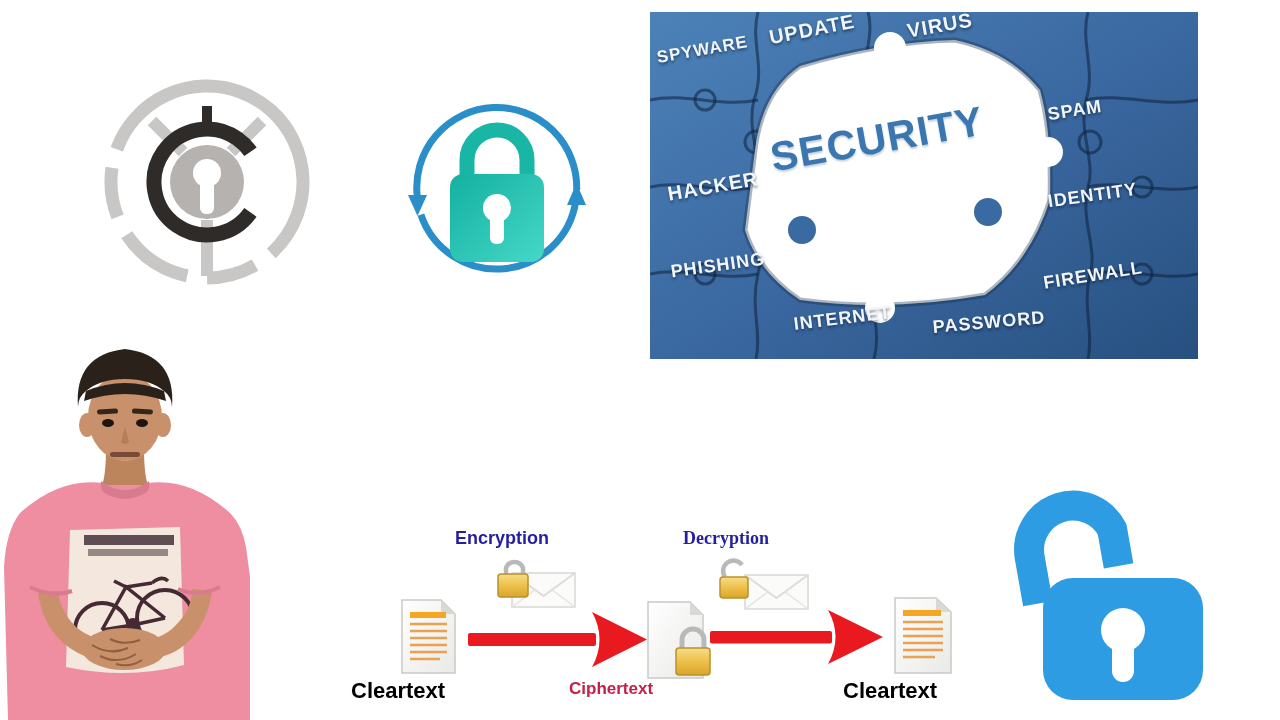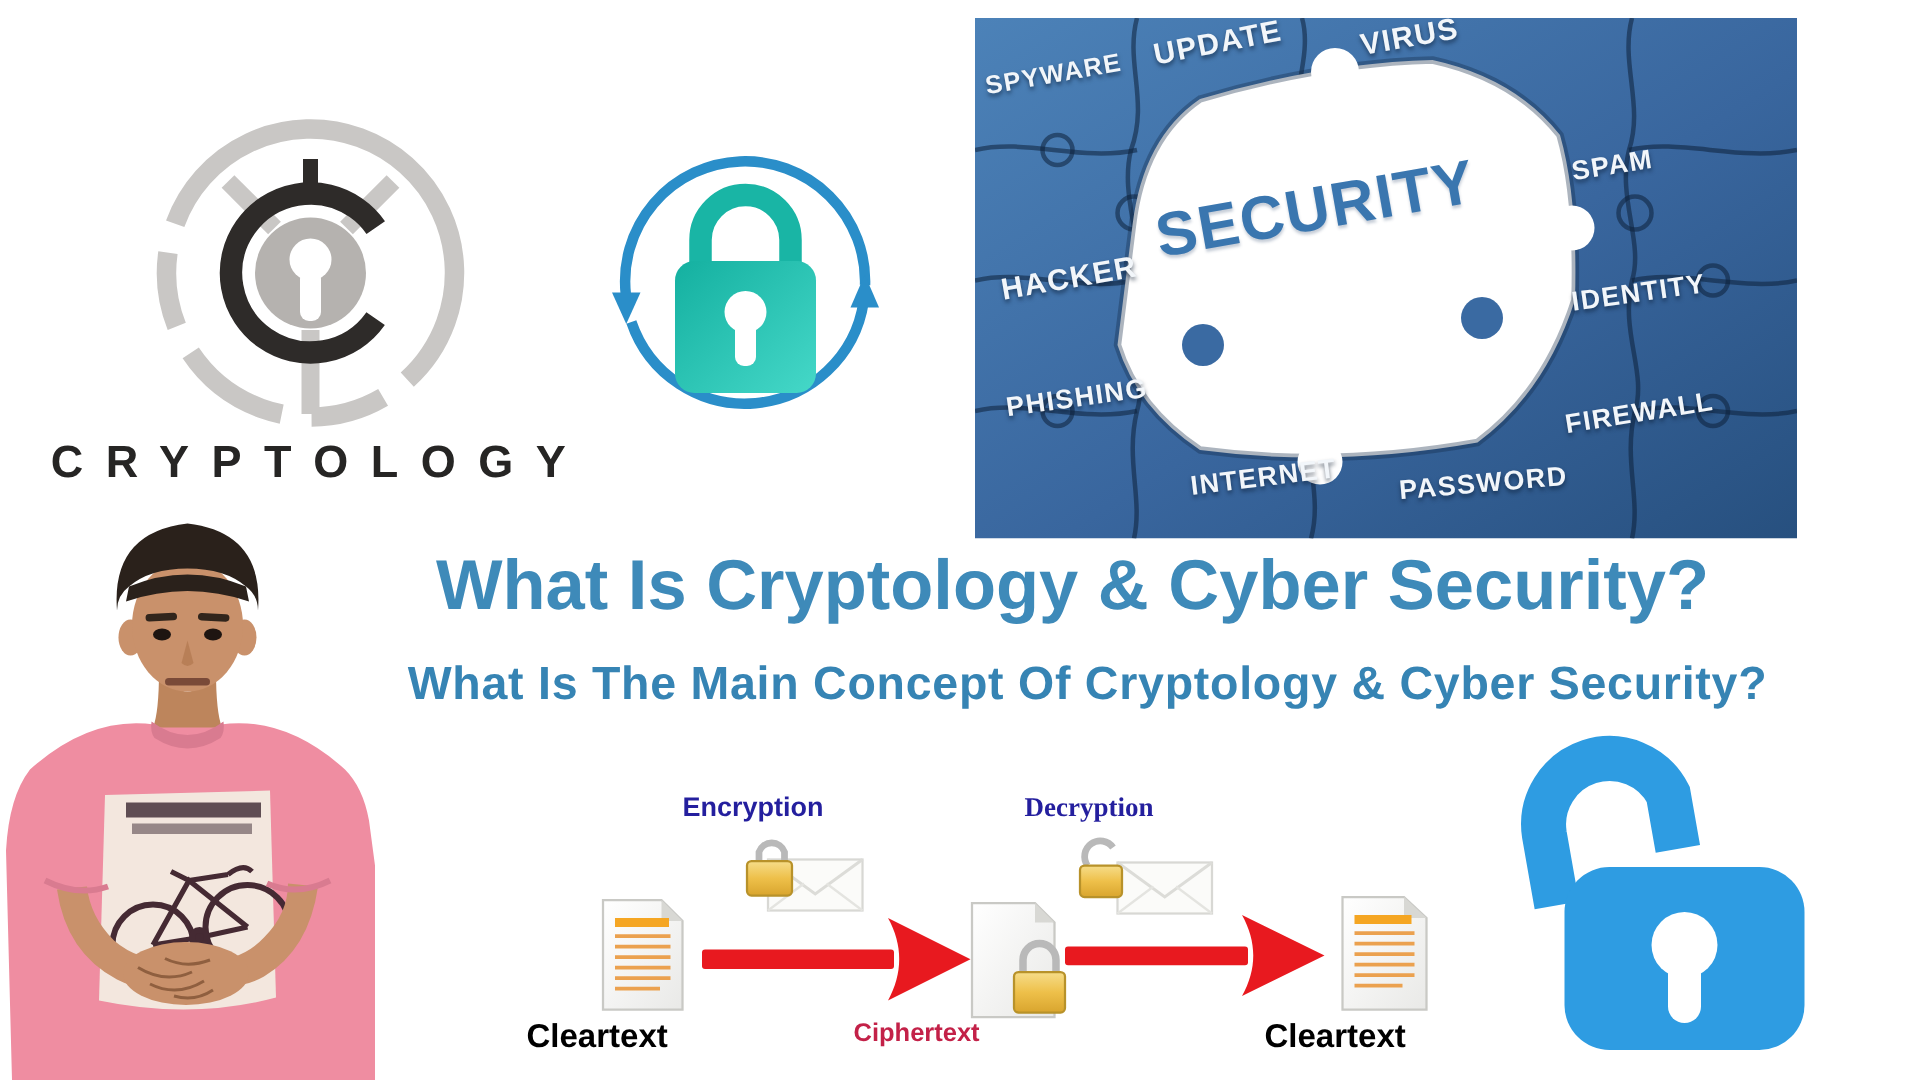--- a/index.html
+++ b/index.html
@@ -55,21 +55,20 @@
 
     <circle cx="112" cy="112" r="37" fill="#b5b2af"></circle>
 
     <circle cx="112" cy="112" r="53" fill="none" stroke="#2e2b29" stroke-width="15" stroke-dasharray="268 65" transform="rotate(35 112 112)"></circle>
 
     <rect x="107" y="36" width="10" height="20" fill="#2e2b29"></rect>
 
     <circle cx="112" cy="103" r="14" fill="#ffffff"></circle>
     <rect x="105" y="110" width="14" height="34" rx="6" fill="#ffffff"></rect>
   </svg>
-  <div class="abs logo-word">CRYPTOLOGY</div>
 
   <svg class="abs" style="left:405px;top:98px;" width="185" height="185" viewBox="0 0 185 185">
     <defs>
       <linearGradient id="tealGrad" x1="0" y1="0" x2="1" y2="1">
         <stop offset="0" stop-color="#14b0a0"></stop>
           <stop offset="1" stop-color="#45d8c8"></stop>
       </linearGradient>
     </defs>
 
     <path d="M 171.7,92 A 80 80 0 1 0 12.3,99" fill="none" stroke="#2a8ec9" stroke-width="7"></path>
@@ -127,22 +126,20 @@
   <span class="pz-label" style="left:895px;top:14px;width:90px;transform:rotate(-10deg);font-size:20px;">VIRUS</span>
   <span class="pz-label" style="left:1035px;top:100px;width:80px;transform:rotate(-9deg);">SPAM</span>
   <span class="pz-label" style="left:663px;top:175px;width:100px;transform:rotate(-10deg);font-size:20px;">HACKER</span>
   <span class="pz-label" style="left:1030px;top:185px;width:125px;transform:rotate(-8deg);">IDENTITY</span>
   <span class="pz-label" style="left:663px;top:255px;width:110px;transform:rotate(-8deg);">PHISHING</span>
   <span class="pz-label" style="left:1032px;top:265px;width:122px;transform:rotate(-9deg);">FIREWALL</span>
   <span class="pz-label" style="left:790px;top:308px;width:105px;transform:rotate(-7deg);">INTERNET</span>
   <span class="pz-label" style="left:928px;top:312px;width:122px;transform:rotate(-5deg);">PASSWORD</span>
   <span class="security-word">SECURITY</span>
 
-  <div class="abs h1">What Is Cryptology &amp; Cyber Security?</div>
-  <div class="abs h2">What Is The Main Concept Of Cryptology &amp; Cyber Security?</div>
 
   <svg class="abs" style="left:0;top:335px;z-index:1;" width="250" height="385" viewBox="0 0 250 385">
 
     <path d="M20,178 Q60,142 103,148 L147,148 Q190,142 230,178 Q242,190 246,212 L250,242 L250,385 L8,385 L4,232 Q6,196 20,178 Z" fill="#ef8da1"></path>
 
     <path d="M70,195 L180,192 L184,330 Q128,345 66,332 Z" fill="#f2ece2" opacity="0.95"></path>
 
     <rect x="84" y="200" width="90" height="10" fill="#3a2730" opacity="0.8"></rect>
     <rect x="88" y="214" width="80" height="7" fill="#3a2730" opacity="0.5"></rect>
 

